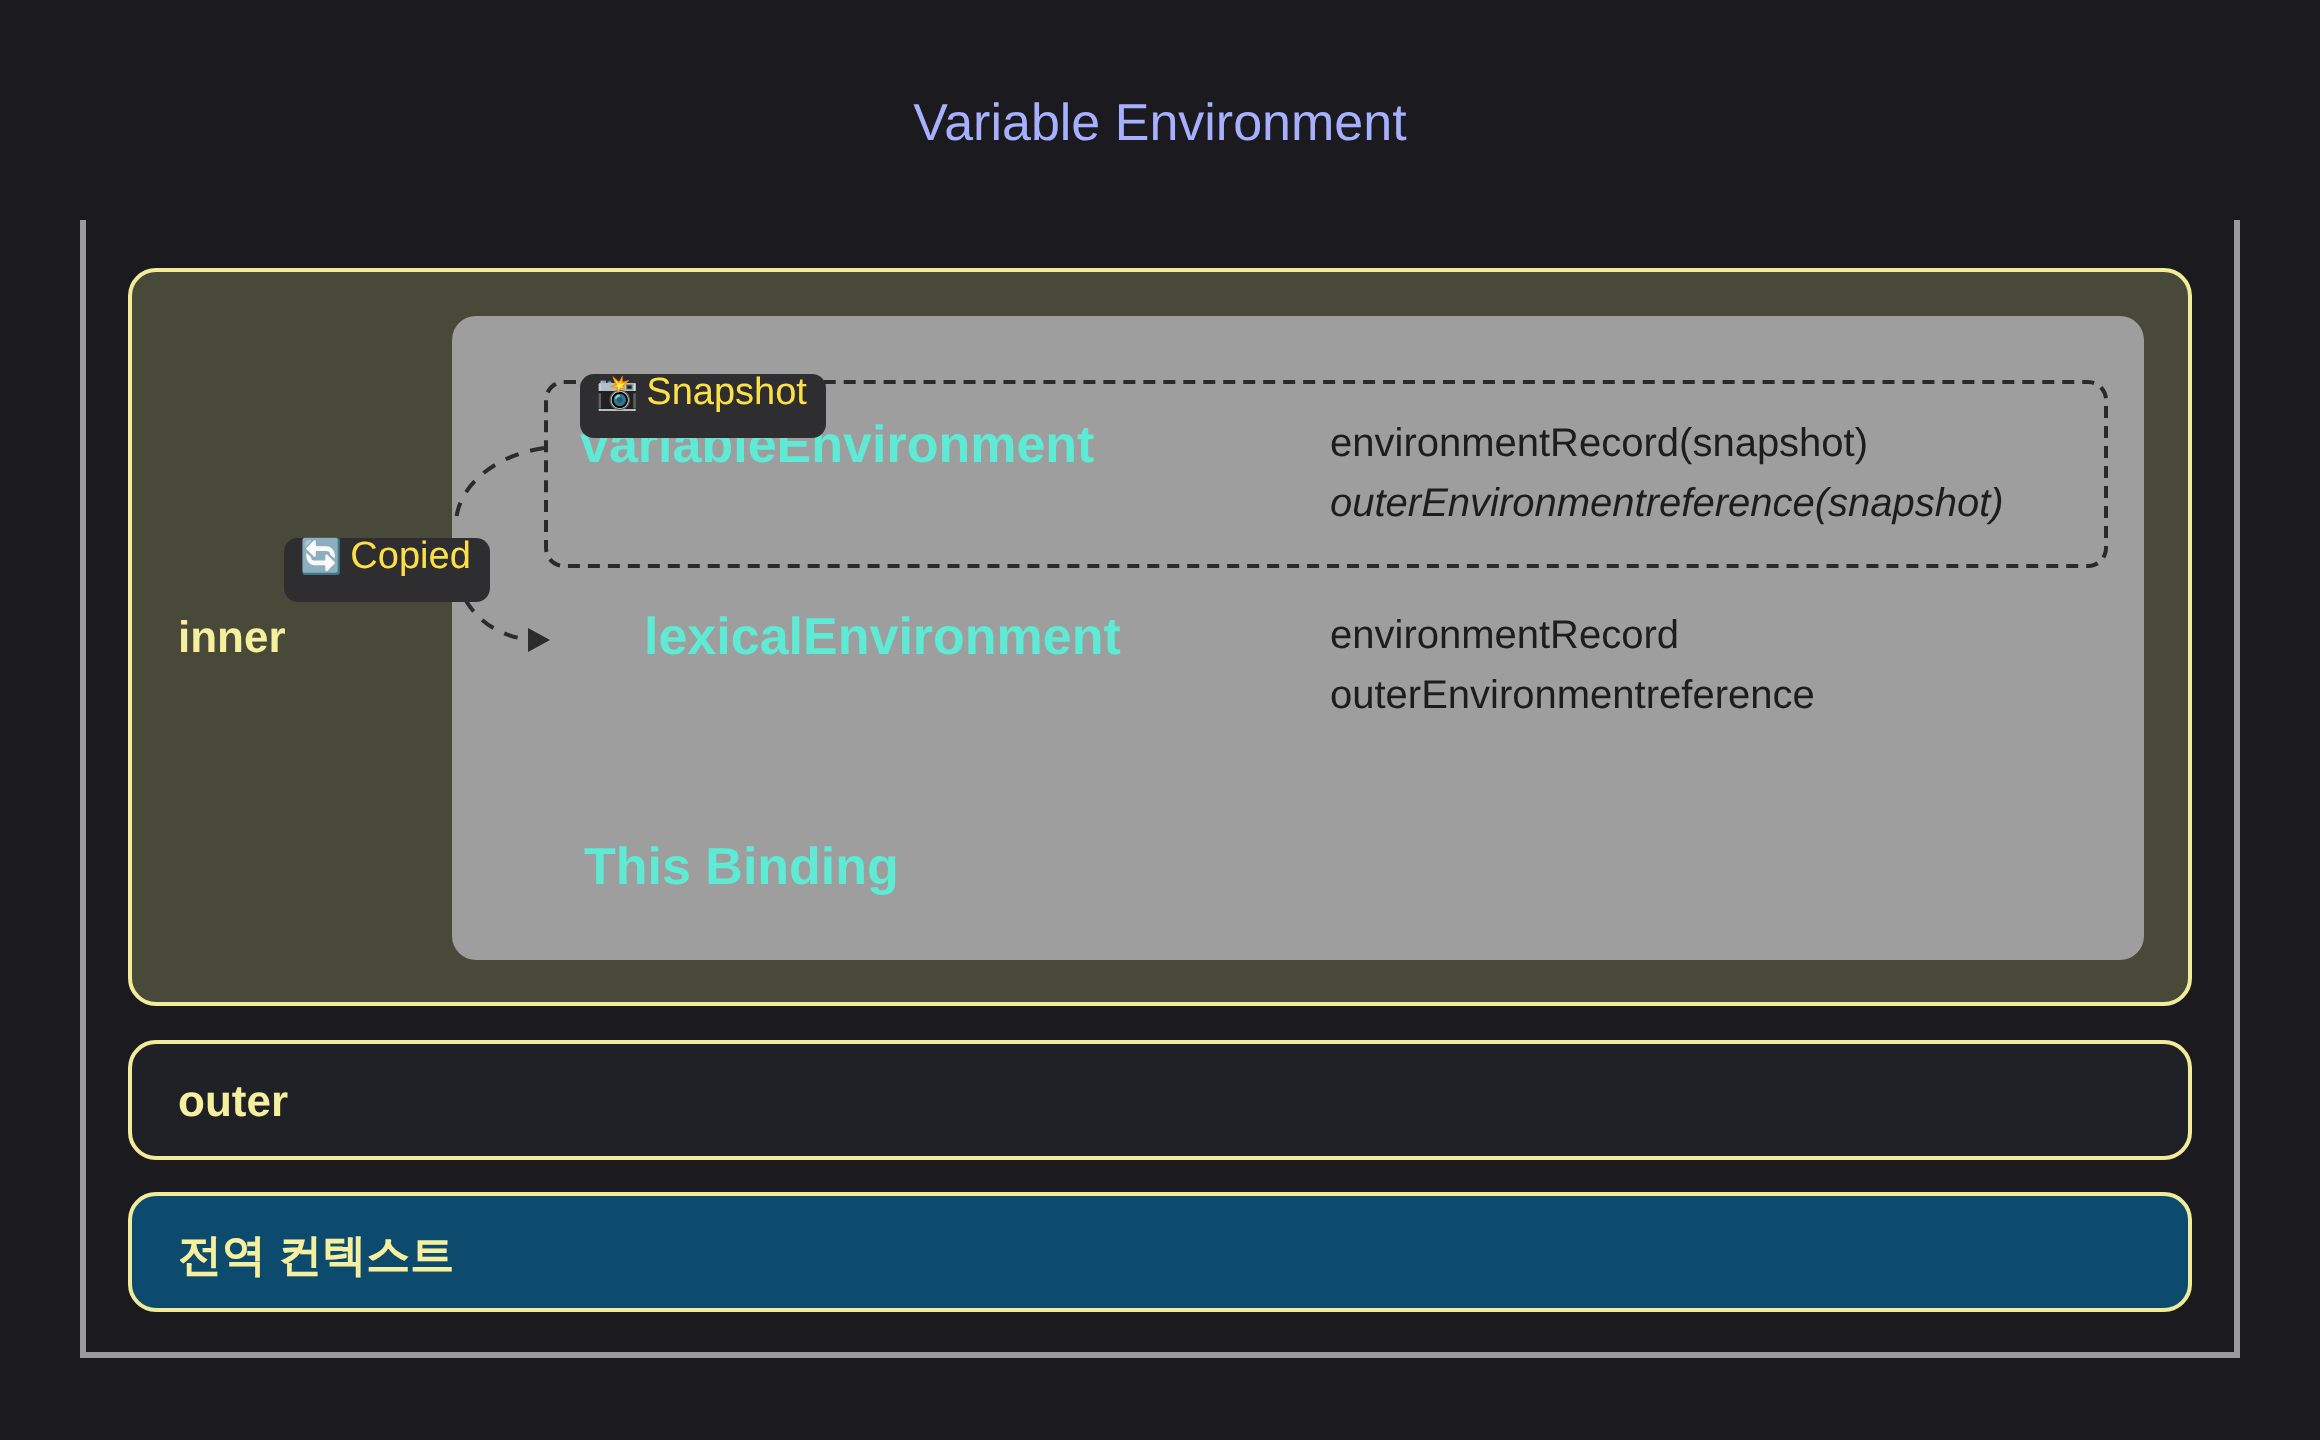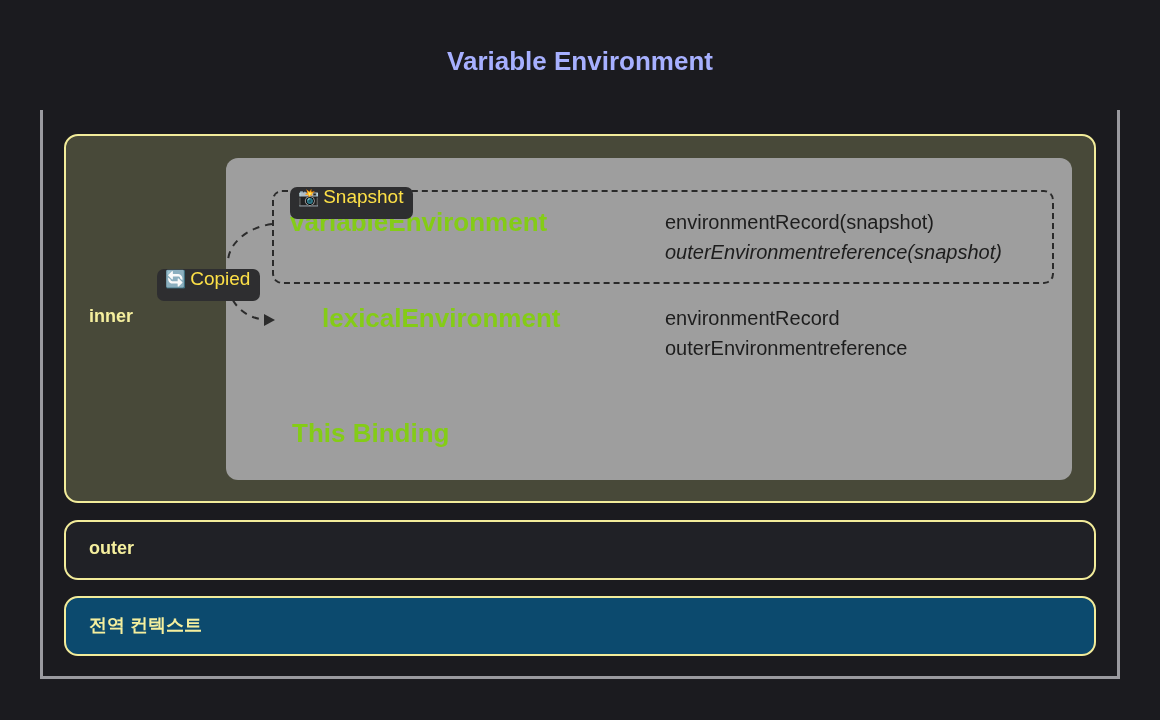--- a/index.html
+++ b/index.html
@@ -2,45 +2,45 @@
 <html><head>
 <meta charset="utf-8">
 <style>
   html, body { margin:0; padding:0; }
   body {
     width:1160px; height:720px; background:#1b1b1f; position:relative; overflow:hidden;
     font-family:"Liberation Sans", "DejaVu Sans", sans-serif;
   }
   .title {
     position:absolute; top:46px; left:0; width:1160px; text-align:center;
-    font-size:26px; font-weight:bold; color:#a7b0ff;
+    font-size:26px; font-weight:normal; color:#a7b0ff;
   }
   .frame {
     position:absolute; left:40px; top:110px; width:1074px; height:566px;
     border-left:3px solid #9a9a9f; border-right:3px solid #9a9a9f; border-bottom:3px solid #9a9a9f;
   }
   .ctx {
     position:absolute; box-sizing:border-box; border:2px solid #f2ec9a; border-radius:14px;
   }
   .ctx-label {
-    position:absolute; left:23px; font-size:18px; font-weight:bold; color:#f5ef9e;
+    position:absolute; left:23px; font-size:22px; font-weight:bold; color:#f5ef9e;
   }
   .inner { left:64px; top:134px; width:1032px; height:369px; background:#484939; }
   .outer { left:64px; top:520px; width:1032px; height:60px; background:#202126; }
   .global { left:64px; top:596px; width:1032px; height:60px; background:#0c4a6e; }
   .panel {
     position:absolute; left:226px; top:158px; width:846px; height:322px;
     background:#9e9e9e; border-radius:12px;
   }
   .dashed {
     position:absolute; left:272px; top:190px; width:782px; height:94px; box-sizing:border-box;
     border:2px dashed #2a2a2a; border-radius:10px;
   }
   .env-name {
-    position:absolute; font-size:26px; font-weight:bold; color:#84cc16;
+    position:absolute; font-size:26px; font-weight:bold; color:#5eead4;
   }
   .env-prop {
     position:absolute; font-size:20px; color:#1d1d1d; line-height:30px;
   }
   .badge {
     position:absolute; background:#2e2e30; color:#fde047; border-radius:7px;
     font-size:19px; height:32px; line-height:20px; padding:0 10px 0 8px; white-space:nowrap;margin-top:12px;
   }
   .badge .ico { display:inline-block; margin-right:4px; font-size:17px; }
   svg.arrow { position:absolute; left:0; top:0; overflow:visible; }
@@ -73,21 +73,21 @@
 <svg class="arrow" width="1160" height="720">
   <path d="M272,224 C245,228 228,245 228,262" fill="none" stroke="#2c2c2c" stroke-width="2" stroke-dasharray="7,6"></path>
   <path d="M228,288 C232,305 245,318 266,320" fill="none" stroke="#2c2c2c" stroke-width="2" stroke-dasharray="7,6"></path>
   <polygon points="264,314 275,320 264,326" fill="#2c2c2c"></polygon>
 </svg>
 
 <div class="badge" style="left:290px; top:175px;">
   <span class="ico">📸</span><span>Snapshot</span>
 </div>
 
-<div class="badge" style="left:157px; top:257px;">
+<div class="badge" style="left:142px; top:257px;">
   <span class="ico">🔄</span><span>Copied</span>
 </div>
 
 <div class="ctx outer">
   <span class="ctx-label" style="top:16px;">outer</span>
 </div>
 
 <div class="ctx global">
   <span class="ctx-label" style="top:15px;">전역 컨텍스트</span>
 </div>

